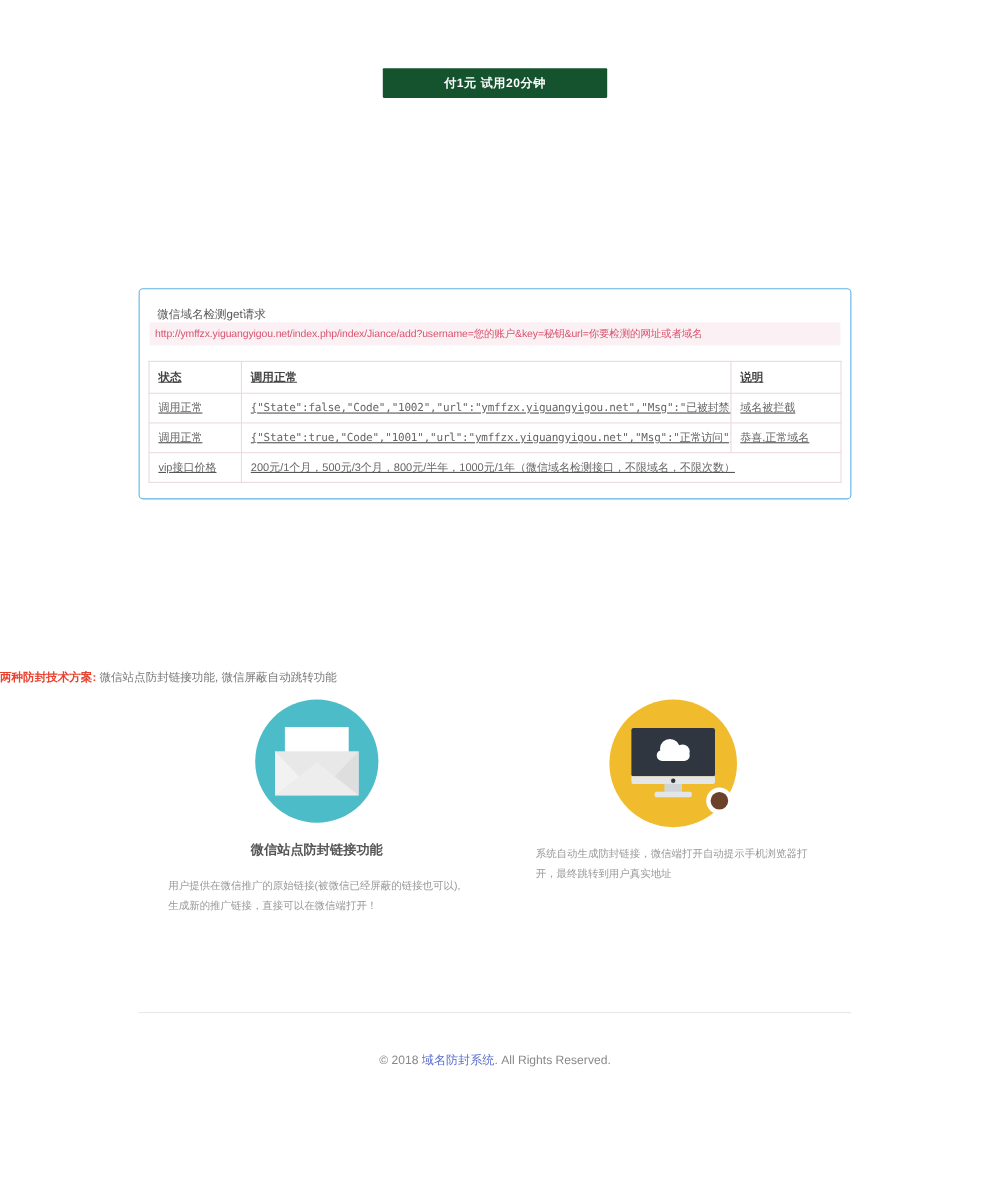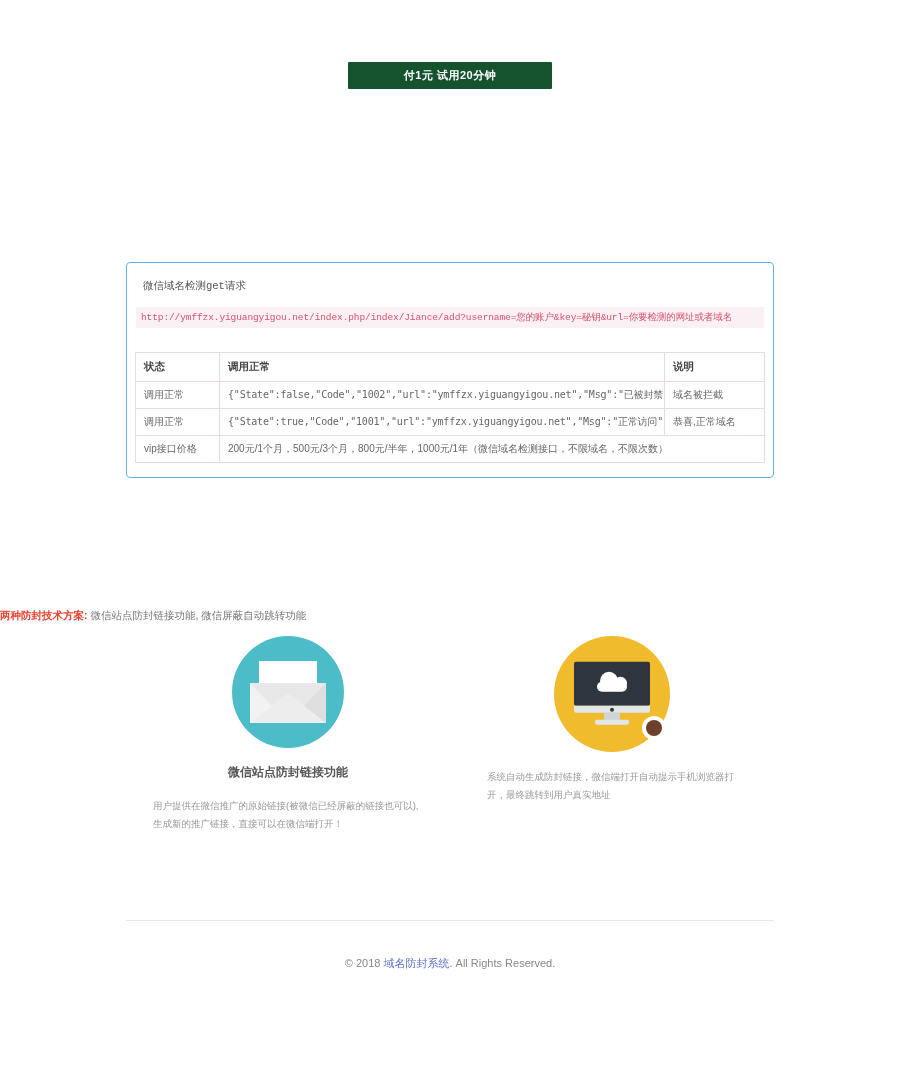--- a/index.html
+++ b/index.html
@@ -50,38 +50,37 @@
     border: 1px solid #5fb4e5;
     border-radius: 4px;
     padding: 16px 8px 14px 8px;
     box-sizing: border-box;
     background: #fff;
   }
   .panel-title {
     font-size: 10.5px;
     color: #555;
     padding-left: 8px;
-    margin-bottom: 14px;
-    font-family: Liberation Mono, monospace;
   }
   .api-url {
-    font-family: Liberation Mono, monospace;
+    font-family: Liberation Sans, sans-serif;
     font-size: 9.5px;
     color: #d9536f;
     background: #fbf0f3;
     padding: 4px 4px 4px 5px;
-    margin: 0 1px 24px 1px;
+    margin: 0 1px 14px 1px;
     letter-spacing: -0.1px;
     white-space: nowrap;
     overflow: hidden;
   }
   table.api-table {
     width: 100%;
     border-collapse: collapse;
     table-layout: fixed;
+    text-decoration: underline;
   }
   table.api-table th,
   table.api-table td {
     border: 1px solid #ecd9de;
     padding: 6px 8px;
     font-size: 10px;
     text-align: left;
     vertical-align: middle;
     color: #666;
     font-weight: normal;

